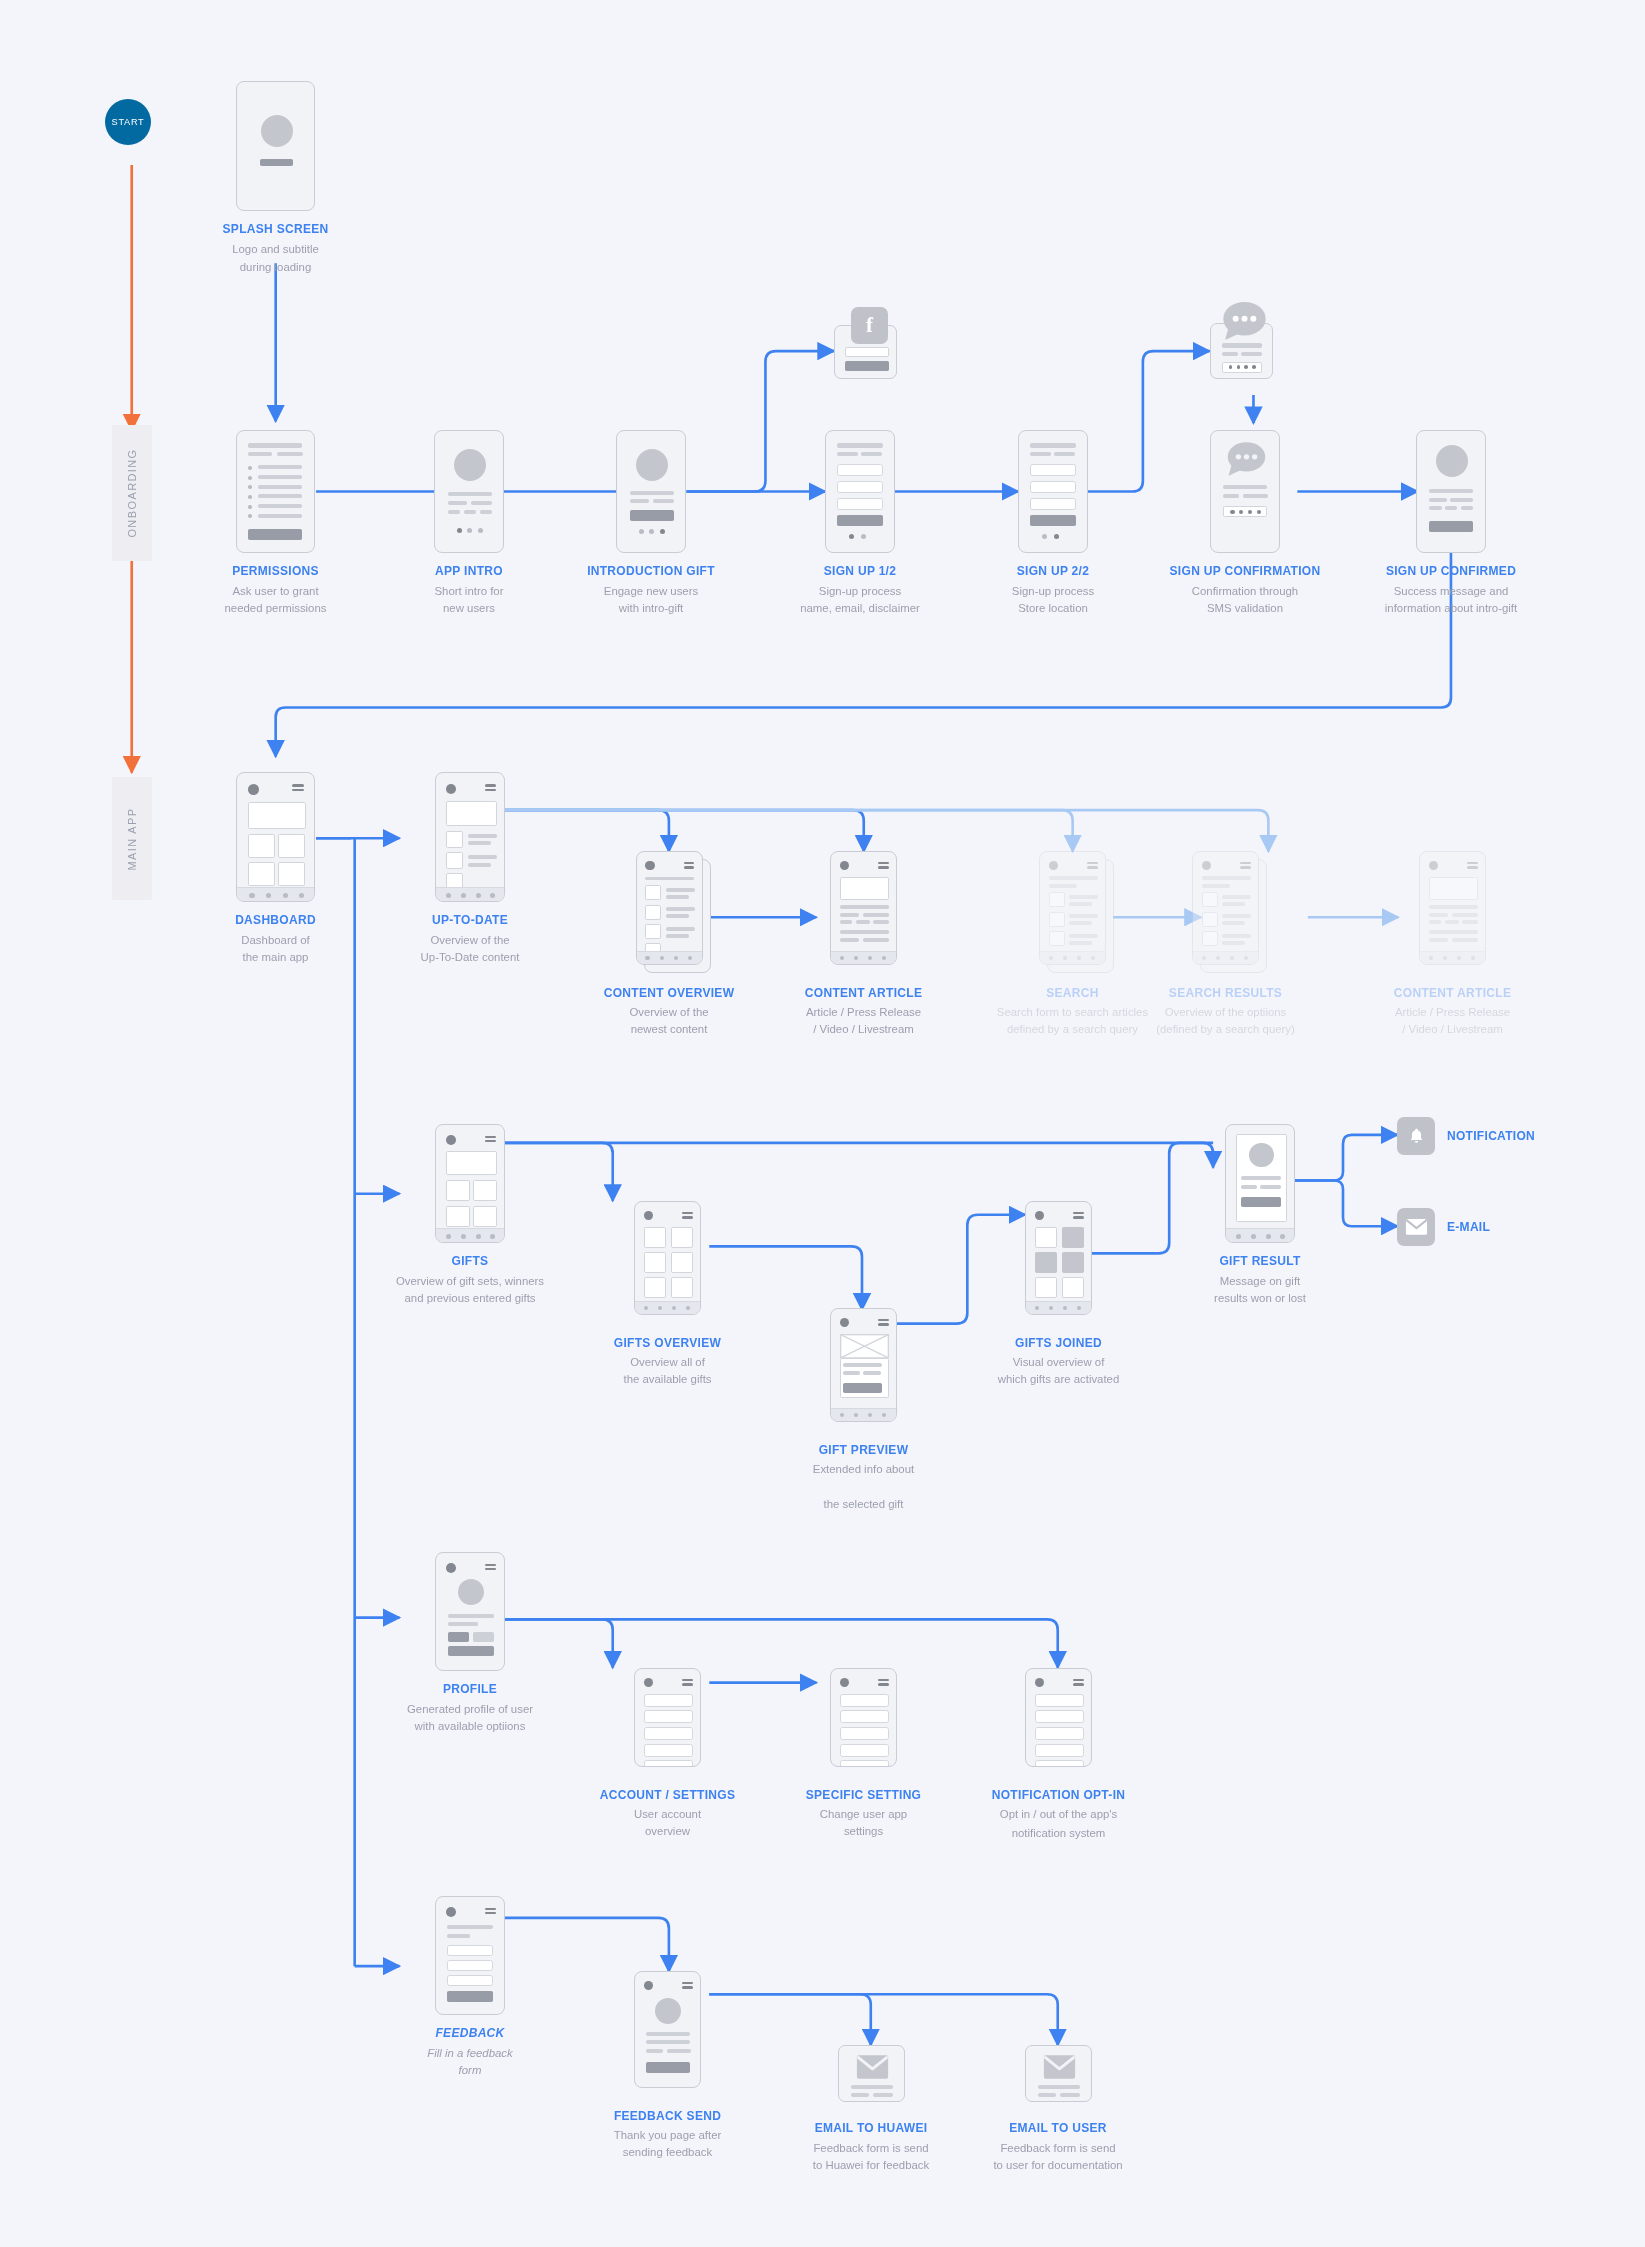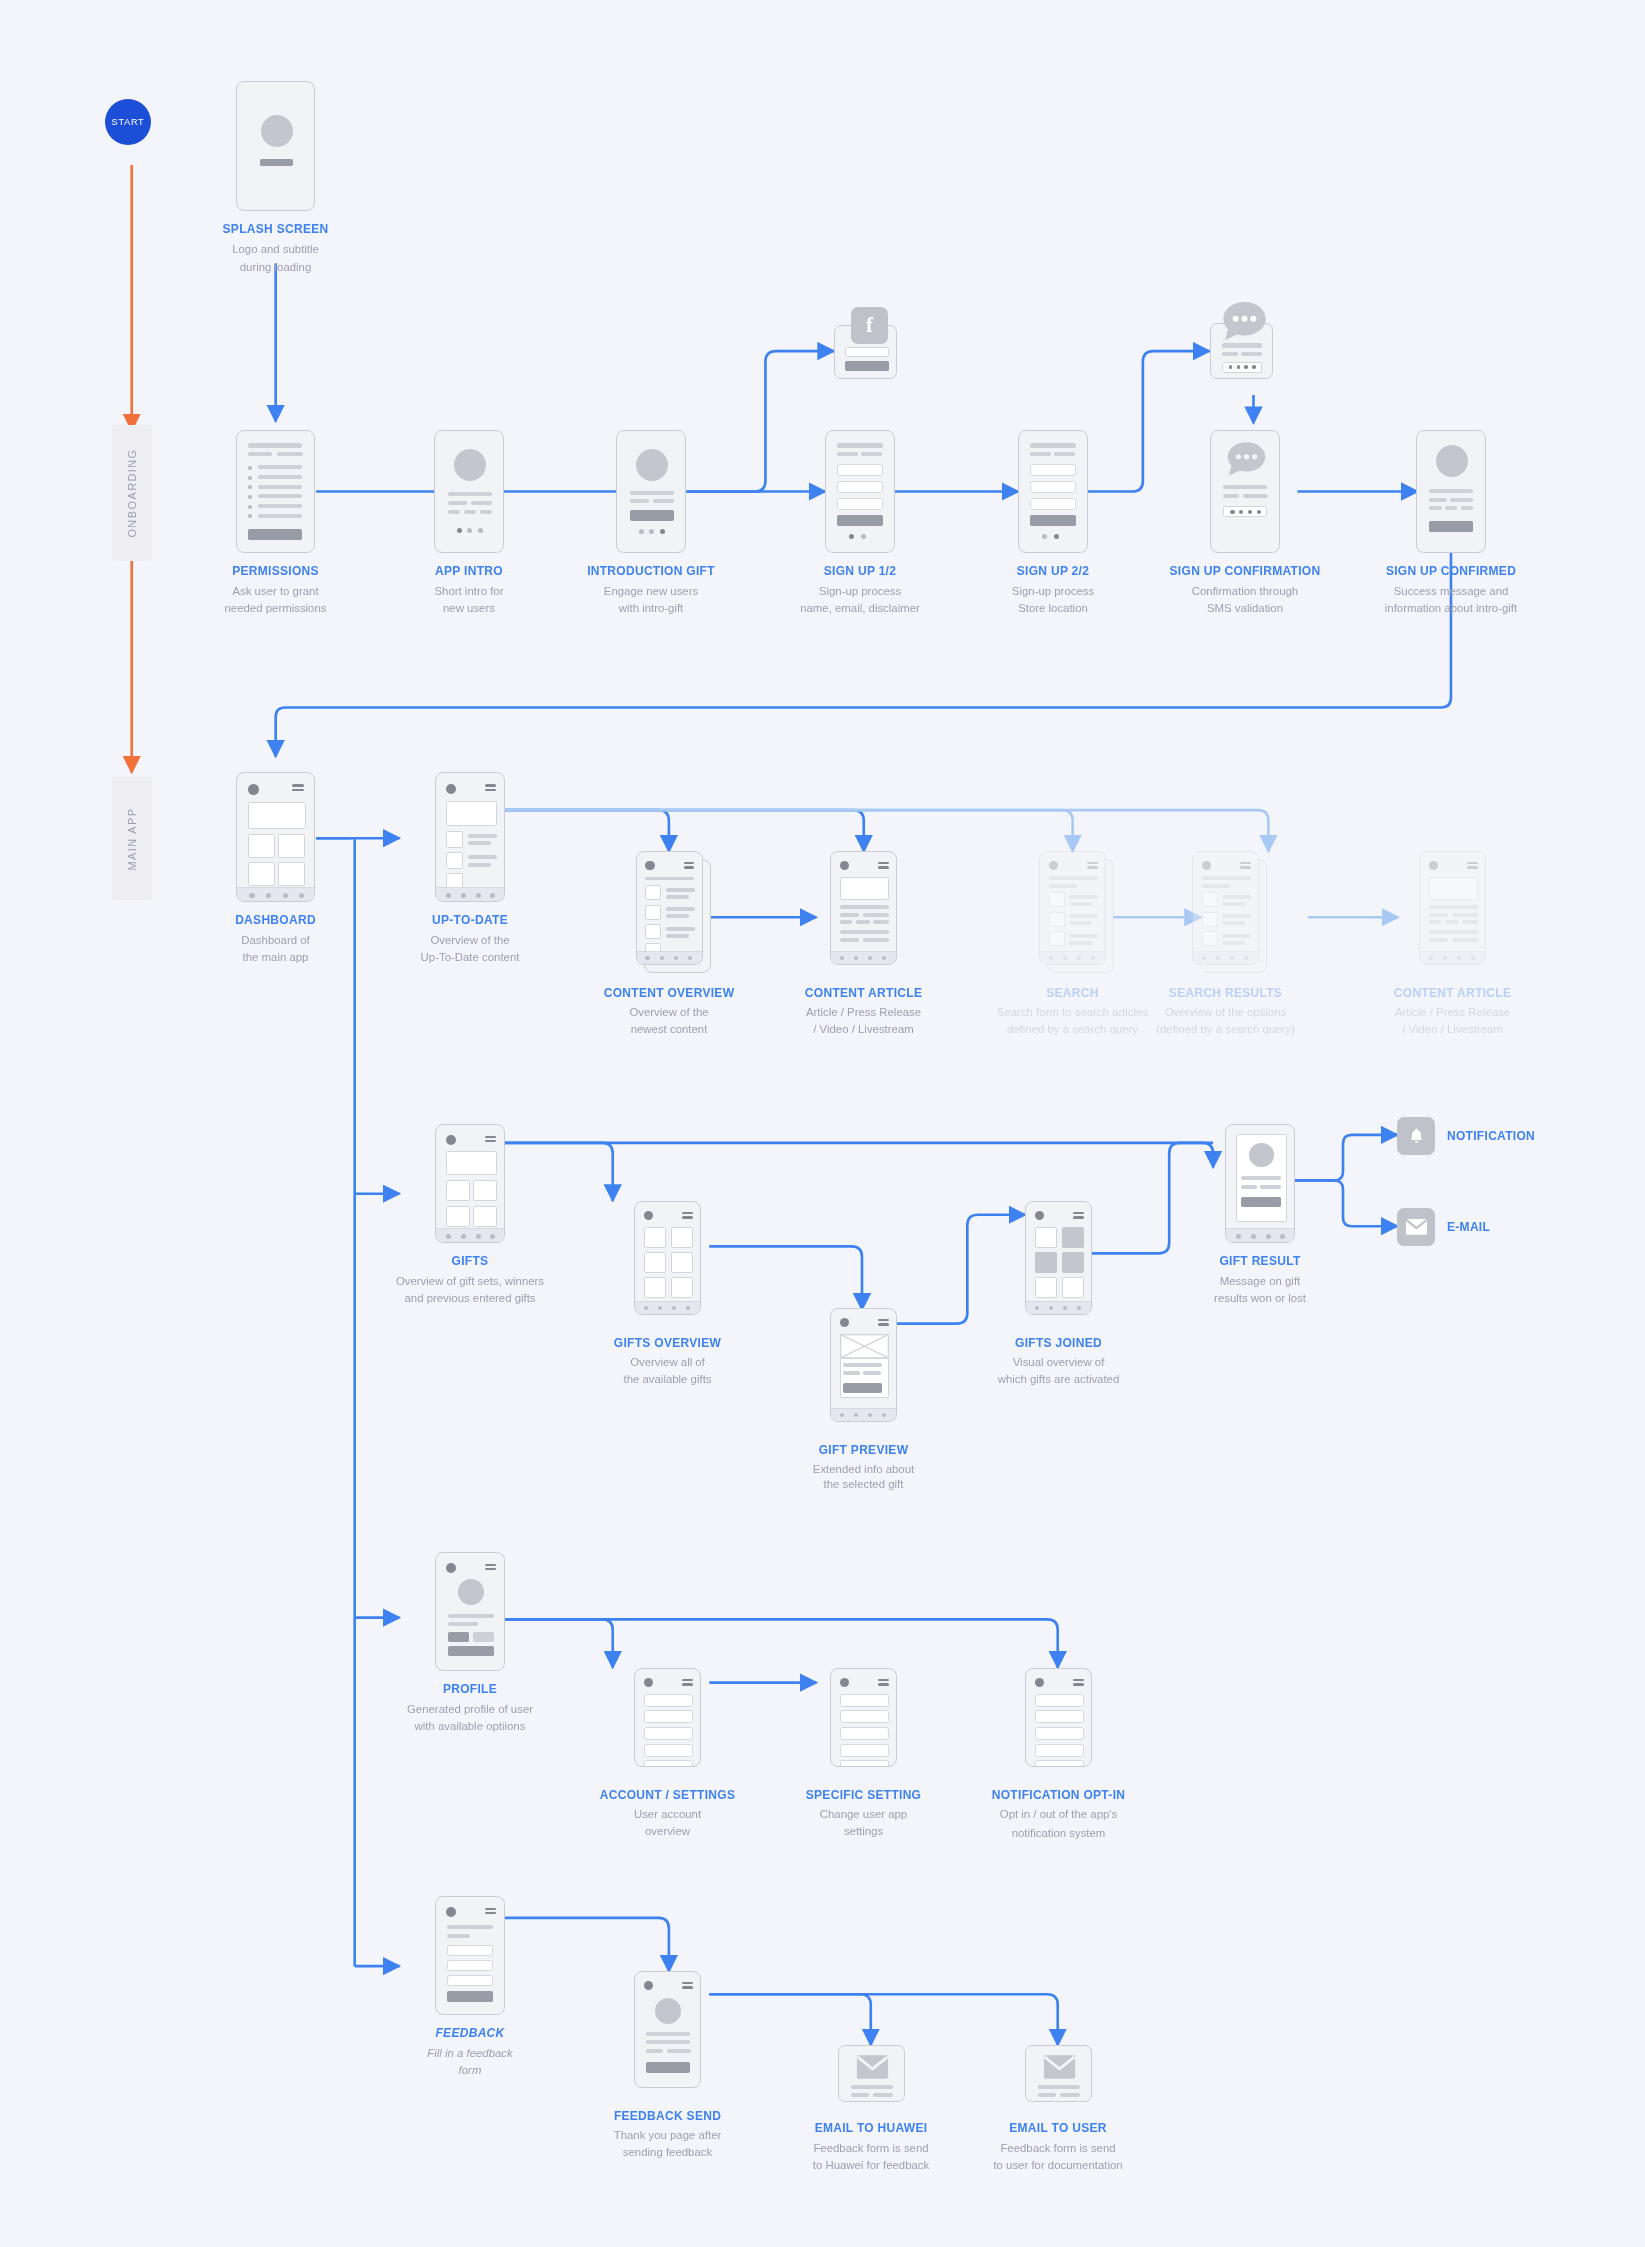--- a/index.html
+++ b/index.html
@@ -55,21 +55,21 @@
     display:flex;align-items:center;justify-content:center;
   }
   .lane span{
     color:#9b9fae;font-size:11px;letter-spacing:1.4px;
     transform:rotate(-90deg);white-space:nowrap;
   }
 
   
   .startnode{
     position:absolute;width:46px;height:46px;border-radius:50%;
-    background:#1d4ed8;display:flex;align-items:center;justify-content:center;
+    background:#0369a1;display:flex;align-items:center;justify-content:center;
   }
   .startnode span{color:#fff;font-size:9.2px;letter-spacing:0.7px;}
 
   
   .tile{
     background:#bfc2c9;border-radius:7px;display:flex;align-items:center;justify-content:center;
     position:absolute;
   }
   .sidelabel{
     position:absolute;color:#3d82f0;font-weight:bold;font-size:12px;letter-spacing:0.3px;white-space:nowrap;
@@ -655,21 +655,21 @@
       <div class="barD" style="left:12.3px;top:74px;width:39px;height:9.7px;"></div>
       <div class="navbar" style="background:#e4e7ed;height:12.3px;"></div>
       <div class="dot" style="left:8.8px;top:104px;width:4.4px;height:4.4px;"></div>
       <div class="dot" style="left:23px;top:104px;width:4.4px;height:4.4px;"></div>
       <div class="dot" style="left:37px;top:104px;width:4.4px;height:4.4px;"></div>
       <div class="dot" style="left:51px;top:104px;width:4.4px;height:4.4px;"></div>
     </div>
     <div class="caption" style="margin-top:21px;">
       <div class="ttl">GIFT PREVIEW</div>
       <div class="sub">Extended info about</div>
-      <div class="sub" style="margin-top:0">the selected gift</div>
+      <div class="sub" style="margin-top:20px">the selected gift</div>
     </div>
   </div>
 
   <div class="node" style="left:1025px;top:1201px;width:67px;">
     <div class="phone" style="width:67px;height:114px;">
       <div class="circ" style="left:8.8px;top:8.8px;width:9.7px;height:9.7px;background:#83878f;"></div>
       <div class="hamb" style="left:47px;top:9.7px;width:10.5px;">
           <i></i>
           <i></i>
         </div>

